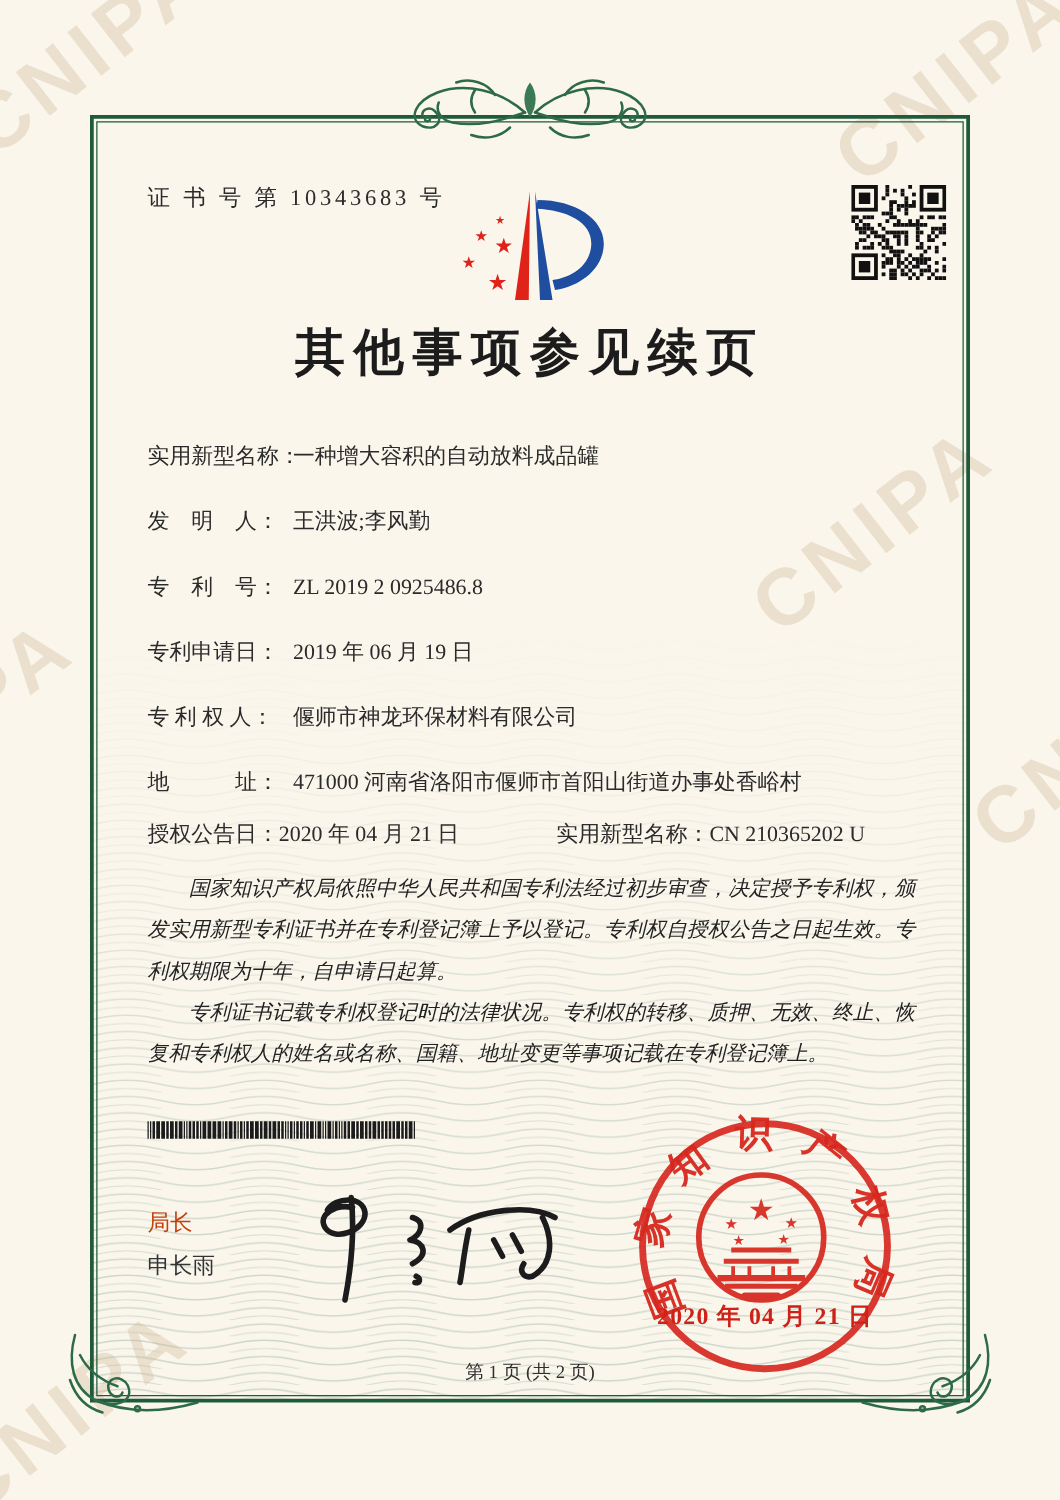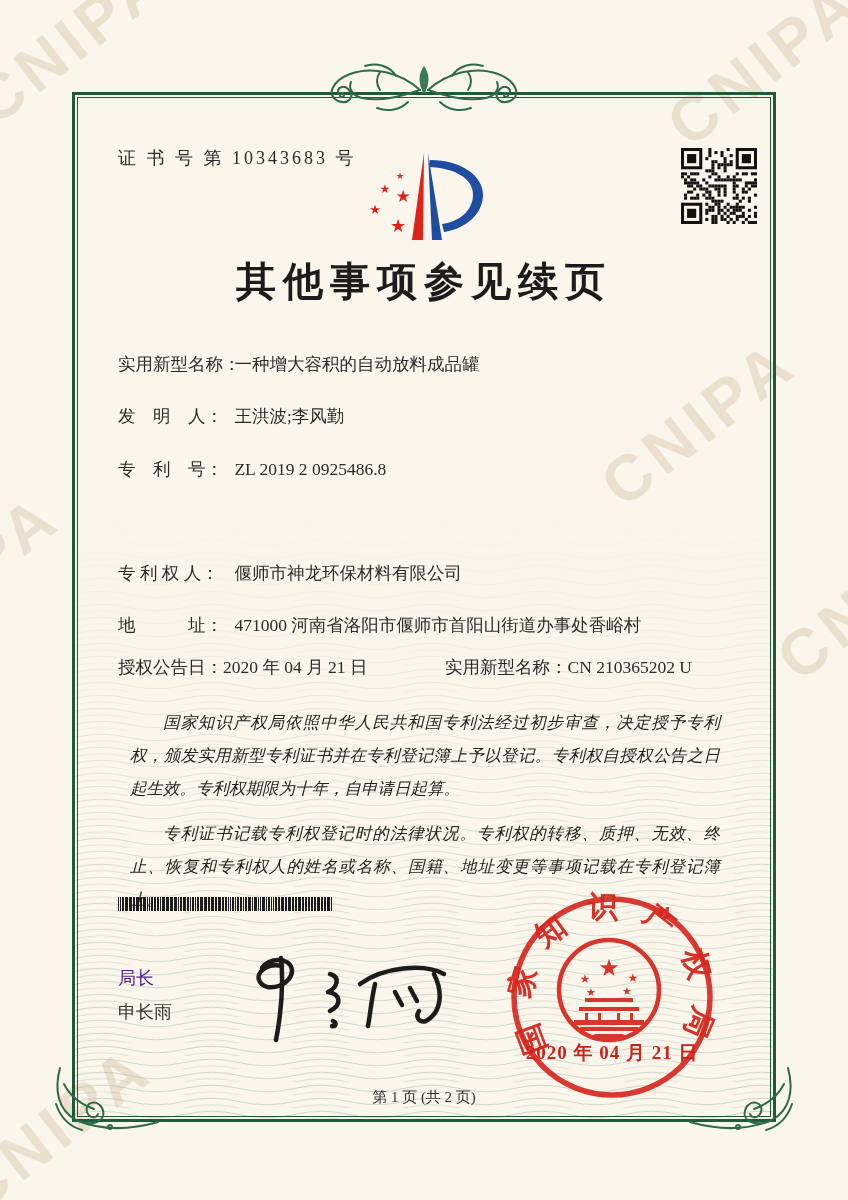--- a/index.html
+++ b/index.html
@@ -25,24 +25,24 @@
   .logo{position:absolute;left:356px;top:136px;}
   .qr{position:absolute;left:681px;top:148px;width:76px;height:76px;}
   .title{position:absolute;left:0;top:254px;width:848px;text-align:center;font-size:40px;
          font-weight:bold;letter-spacing:7px;color:#1c1c1c;}
   .field{position:absolute;left:118px;font-size:17.5px;color:#2b2b2b;white-space:nowrap;}
   .field .lab{display:inline-block;width:112px;}
   .grant{position:absolute;left:118px;top:655px;font-size:17.5px;color:#2b2b2b;white-space:nowrap;}
   .grant .g2{position:absolute;left:327px;top:0;}
   .body-text{position:absolute;left:118px;top:694px;width:614px;font-size:16.5px;line-height:33px;
          color:#222;font-style:italic;}
-  .body-text p{margin:12px;text-indent:2em;text-align:justify;}
+  .body-text p{margin:0;text-indent:2em;text-align:justify;}
   .barcode{position:absolute;left:118px;top:897px;width:220px;height:14px;}
   .barcode span{display:inline-block;height:14px;background:#1c1c1c;vertical-align:top;}
-  .signer-title{position:absolute;left:118px;top:966px;font-size:18px;color:#4c1d95;
+  .signer-title{position:absolute;left:118px;top:966px;font-size:18px;color:#c2410c;
          font-family:"Liberation Sans","DejaVu Sans",sans-serif;}
   .signer-name{position:absolute;left:118px;top:1000px;font-size:18px;color:#333;
          font-family:"Liberation Sans","DejaVu Sans",sans-serif;}
   .signature{position:absolute;left:238px;top:950px;}
   .seal{position:absolute;left:501px;top:886px;width:222px;height:222px;}
   .seal-date{position:absolute;left:501px;top:1040px;width:222px;text-align:center;font-size:19px;
          font-weight:bold;letter-spacing:1px;color:#ce2218;}
   .page-footer{position:absolute;left:0;top:1088px;width:848px;text-align:center;font-size:15px;color:#2f2f2f;}
   .note{position:absolute;left:50%;top:1140px;transform:translateX(-48%);background:#fffdf6;
         padding:8px 30px;font-size:17px;font-style:italic;color:#2b2b2b;white-space:nowrap;}
@@ -326,20 +326,24 @@
       <span>一种增大容积的自动放料成品罐</span>
     </div>
     <div class="field" style="top:404px;">
       <span class="lab">发　明　人：</span>
       <span>王洪波;李风勤</span>
     </div>
     <div class="field" style="top:457px;">
       <span class="lab">专　利　号：</span>
       <span>ZL 2019 2 0925486.8</span>
     </div>
+    <div class="field" style="top:509px;">
+      <span class="lab">专利申请日：</span>
+      <span>2019 年 06 月 19 日</span>
+    </div>
     <div class="field" style="top:561px;">
       <span class="lab">专 利 权 人：</span>
       <span>偃师市神龙环保材料有限公司</span>
     </div>
     <div class="field" style="top:613px;">
       <span class="lab">地　　　址：</span>
       <span>471000 河南省洛阳市偃师市首阳山街道办事处香峪村</span>
     </div>
 
     <div class="grant">

